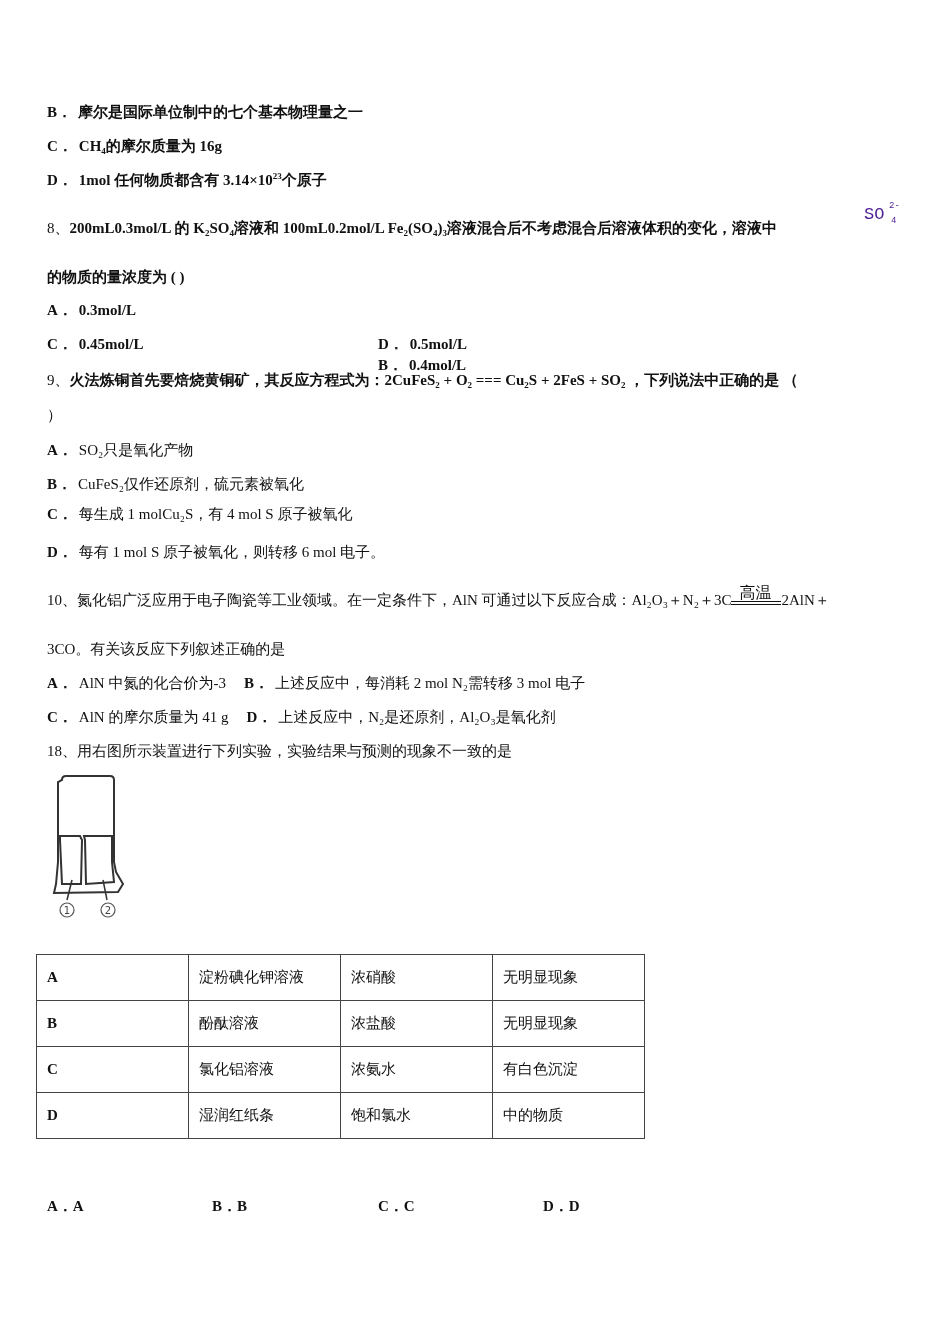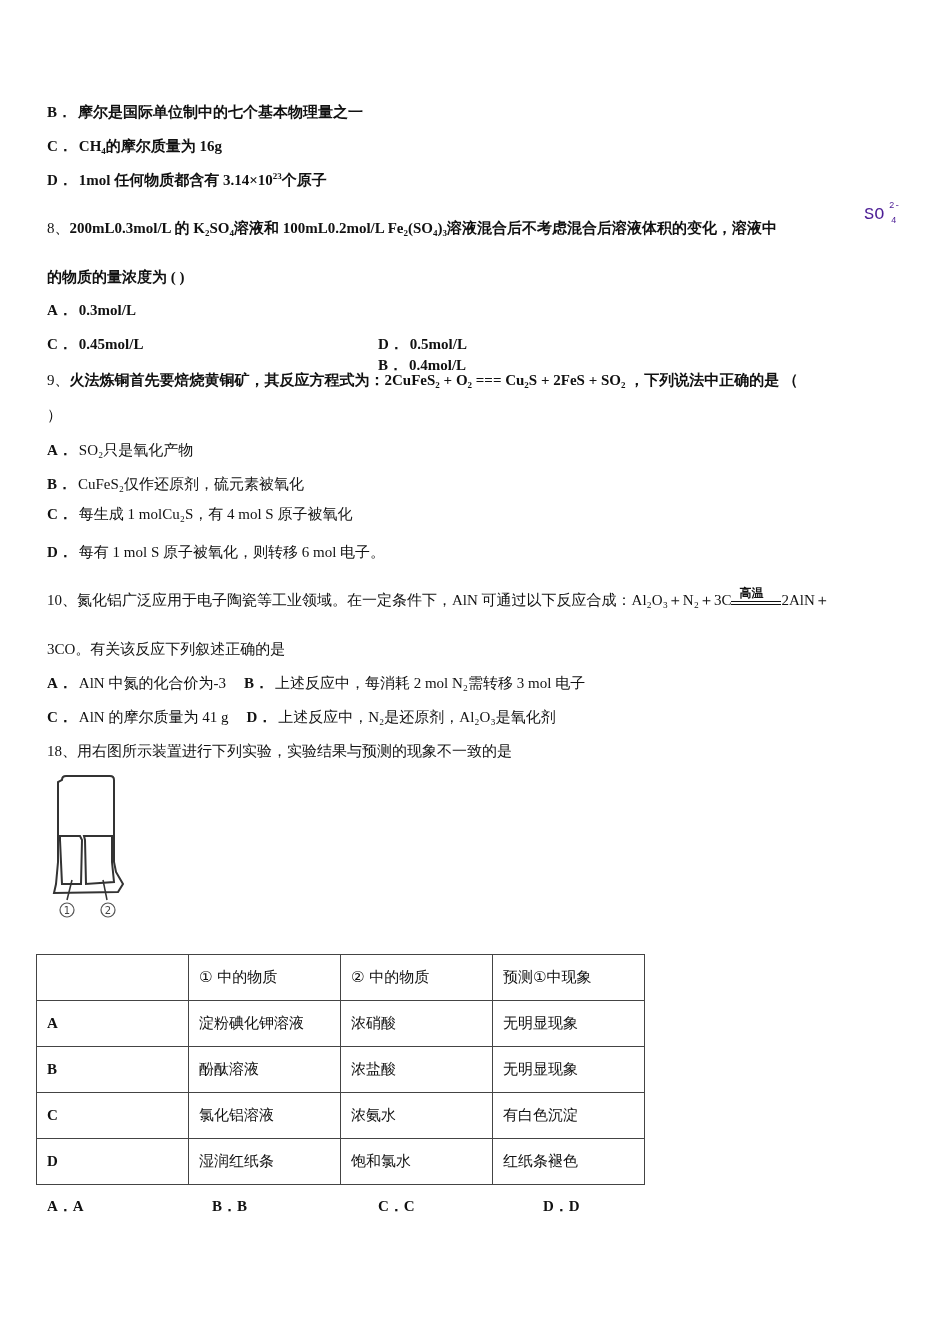--- a/index.html
+++ b/index.html
@@ -12,21 +12,21 @@
   .line { position: absolute; left: 47px; white-space: nowrap; line-height: 20px; }
   .b { font-weight: bold; }
   .lbl { font-weight: bold; margin-right: 6px; }
   .qnum { font-weight: normal; }
   sub { font-size: 9px; vertical-align: -3px; line-height: 0; }
   sup { font-size: 9px; vertical-align: 6px; line-height: 0; }
   .ion { position: absolute; left: 864px; top: 205px; font-family: Liberation Mono, monospace; font-size: 17px; color: #4c1d95; font-weight: normal; }
   .ion .sup2 { position: absolute; left: 25px; top: -4px; font-size: 9px; }
   .ion .sub4 { position: absolute; left: 27px; top: 11px; font-size: 9px; }
   .arrow-cond { display: inline-block; position: relative; width: 50px; height: 20px; vertical-align: middle; }
-  .arrow-cond .cond { position: absolute; left: 8px; top: -9px; font-size: 12px; font-family: "DejaVu Sans", sans-serif; font-weight: bold; }
+  .arrow-cond .cond { position: absolute; left: 8px; top: -9px; font-size: 16px; font-family: "DejaVu Sans", sans-serif; }
   .arrow-cond .bar1 { position: absolute; left: 0; right: 0; top: 9px; border-top: 1px solid #111; }
   .arrow-cond .bar2 { position: absolute; left: 0; right: 0; top: 12px; border-top: 1px solid #111; }
   .optcol { position: absolute; white-space: nowrap; font-weight: bold; }
   table.exp {
     position: absolute; left: 36px; top: 954px; border-collapse: collapse;
     font-family: "DejaVu Sans", sans-serif; font-size: 15px;
   }
   table.exp td {
     border: 1.5px solid #444; width: 152px; height: 46px; padding: 0 0 0 10px;
     vertical-align: middle; box-sizing: border-box;
@@ -107,26 +107,20 @@
   <line x1="24" y1="108" x2="19" y2="128" stroke="#333" stroke-width="1.5"></line>
   <line x1="55" y1="108" x2="59" y2="128" stroke="#333" stroke-width="1.5"></line>
   <circle cx="19" cy="138" r="7" fill="none" stroke="#555" stroke-width="1.2"></circle>
   <circle cx="60" cy="138" r="7" fill="none" stroke="#555" stroke-width="1.2"></circle>
   <text x="19" y="142" font-size="10" text-anchor="middle" fill="#444" font-family="DejaVu Sans, sans-serif">1</text>
   <text x="60" y="142" font-size="10" text-anchor="middle" fill="#444" font-family="DejaVu Sans, sans-serif">2</text>
 </svg>
 
 <table class="exp">
   <tbody>
-      <tr>
-    <td></td>
-    <td>① 中的物质</td>
-    <td>② 中的物质</td>
-    <td>预测①中现象</td>
-  </tr>
   <tr>
     <td class="rowlbl">A</td>
     <td>淀粉碘化钾溶液</td>
     <td>浓硝酸</td>
     <td>无明显现象</td>
   </tr>
   <tr>
     <td class="rowlbl">B</td>
     <td>酚酞溶液</td>
     <td>浓盐酸</td>
@@ -135,21 +129,21 @@
   <tr>
     <td class="rowlbl">C</td>
     <td>氯化铝溶液</td>
     <td>浓氨水</td>
     <td>有白色沉淀</td>
   </tr>
   <tr>
     <td class="rowlbl">D</td>
     <td>湿润红纸条</td>
     <td>饱和氯水</td>
-    <td>红纸条褪色</td>
+    <td>中的物质</td>
   </tr>
 </tbody>
   </table>
 
 <div class="ansrow" style="left:47px;"><span>A．</span><span>A</span></div>
 <div class="ansrow" style="left:212px;"><span>B．</span><span>B</span></div>
 <div class="ansrow" style="left:378px;"><span>C．</span><span>C</span></div>
 <div class="ansrow" style="left:543px;"><span>D．</span><span>D</span></div>
 
 </body></html>

